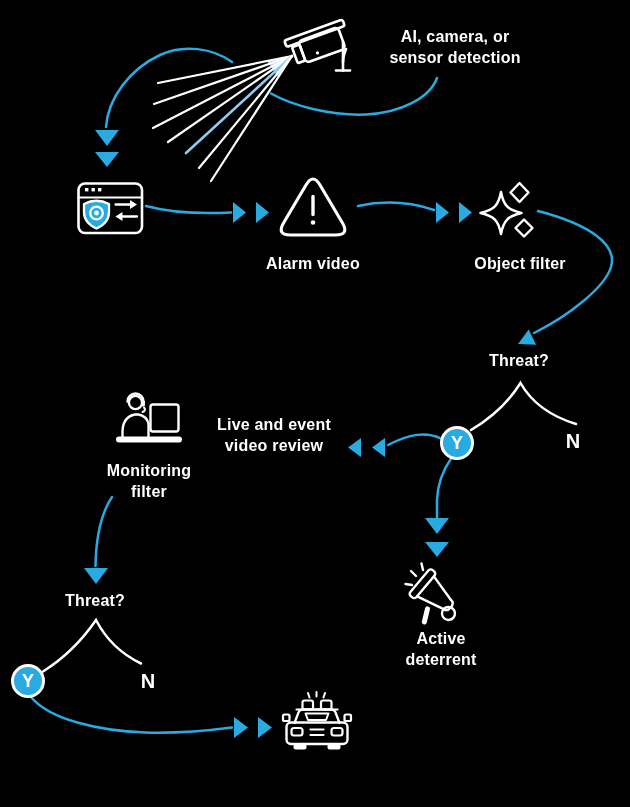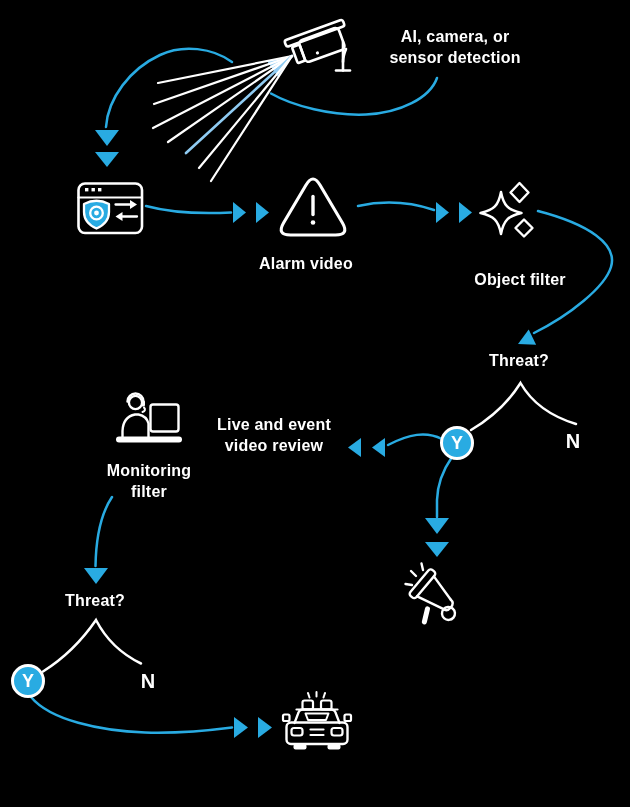--- a/index.html
+++ b/index.html
@@ -158,27 +158,29 @@
       <path d="M 310.5 735 L 323.5 735" stroke-width="2.2"></path>
       <rect x="293.5" y="744" width="13" height="5.5" rx="2" fill="#ffffff" stroke="none"></rect>
       <rect x="327.5" y="744" width="13" height="5.5" rx="2" fill="#ffffff" stroke="none"></rect>
       <rect x="283" y="714.5" width="6.5" height="6.5" rx="1.5" stroke-width="2.2"></rect>
       <rect x="344.5" y="714.5" width="6.5" height="6.5" rx="1.5" stroke-width="2.2"></rect>
     </g>
   </svg>
 
   <div class="lbl" style="left:455px;top:26px;">AI, camera, or
 sensor detection</div>
-  <div class="lbl" style="left:306px;top:253px;">Alarm video</div>
-  <div class="lbl" style="left:520px;top:253px;margin-top:16px;">Object filter</div>
+  <div class="lbl" style="left:313px;top:253px;">Alarm video</div>
+  <div class="lbl" style="left:520px;top:253px;">Object filter</div>
   <div class="lbl" style="left:519px;top:350px;">Threat?</div>
   <div class="lbl big" style="left:573px;top:429px;">N</div>
   <div class="lbl" style="left:274px;top:414px;">Live and event
 video review</div>
   <div class="lbl" style="left:149px;top:460px;">Monitoring
 filter</div>
+  <div class="lbl" style="left:441px;top:628px;">Active
+deterrent</div>
   <div class="lbl" style="left:95px;top:590px;">Threat?</div>
   <div class="lbl big" style="left:148px;top:669px;">N</div>
 
   <div class="ynode" style="left:440px;top:426px;">Y</div>
   <div class="ynode" style="left:11px;top:664px;">Y</div>
 
 </div>
 
 </body></html>

